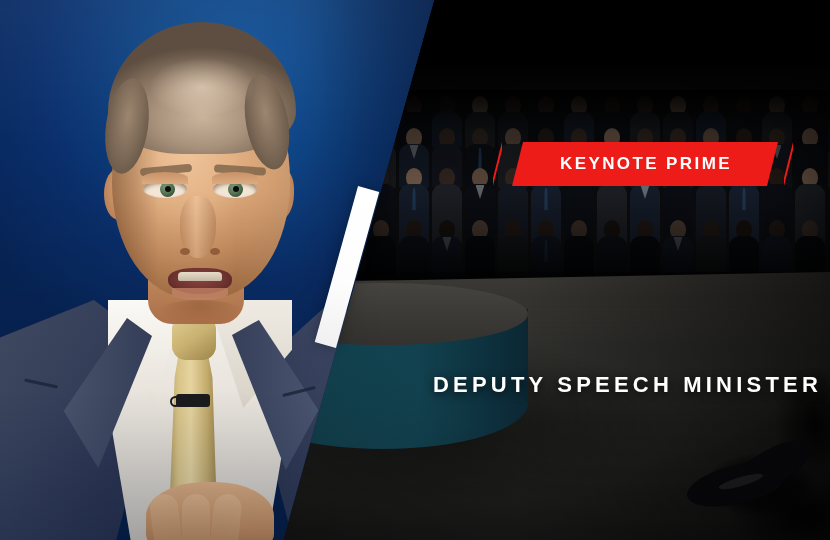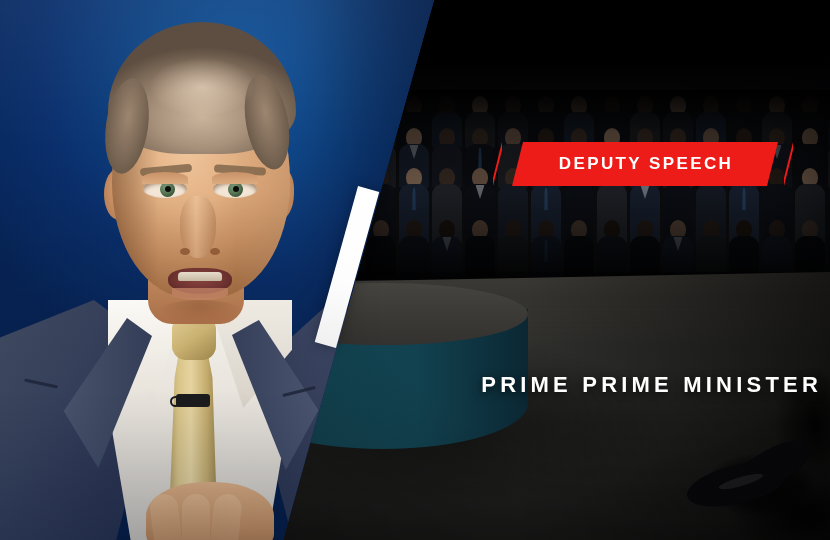--- a/index.html
+++ b/index.html
@@ -812,21 +812,21 @@
     </div>
 
     <div class="portrait-shade"></div>
   </div>
 
   <div class="accent-bar"></div>
 
   <div class="badge-wrap">
     <div class="badge-slash left"></div>
     <div class="badge">
-      <span class="badge-label">DEPUTY SPEECH</span>
+      <span class="badge-label">KEYNOTE PRIME</span>
     </div>
     <div class="badge-slash right"></div>
   </div>
 
 
-  <div class="subtitle">PRIME PRIME MINISTER</div>
+  <div class="subtitle">DEPUTY SPEECH MINISTER</div>
 
 </div>
 
 </body></html>

